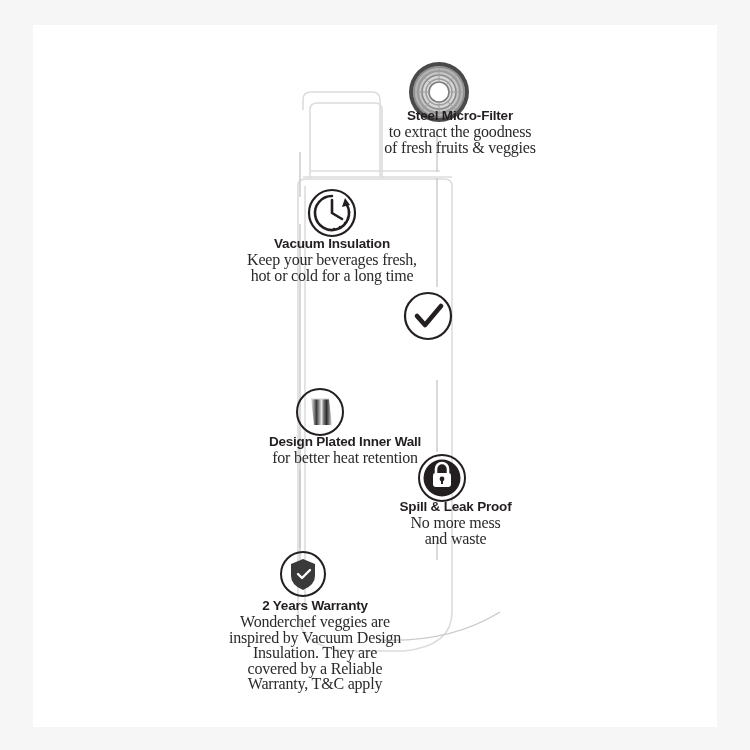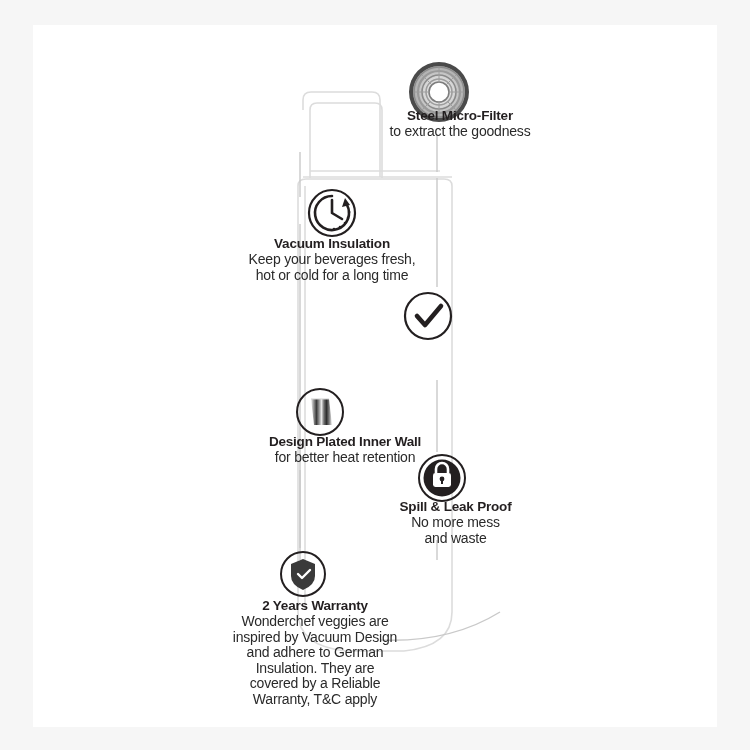--- a/index.html
+++ b/index.html
@@ -41,24 +41,25 @@
     color: #231f20;
   }
   .callout .title {
     font-weight: bold;
     font-size: 13.5px;
     letter-spacing: -0.2px;
     line-height: 16px;
     white-space: nowrap;
   }
   .callout .desc {
-    font-size: 14px;
+    font-size: 16px;
     line-height: 15.5px;
     letter-spacing: -0.2px;
     color: #2a2a2a;
+    font-family: Liberation Serif, serif;
   }
   .callout .desc span {
     display: block;
     white-space: nowrap;
   }
   
   #c-filter   { left: 360px; top: 108px; width: 200px; }
   #c-vacuum   { left: 232px; top: 236px; width: 200px; }
   #c-steel    { left: 347px; top: 338px; width: 200px; }
   #c-copper   { left: 230px; top: 434px; width: 230px; }
@@ -174,20 +175,21 @@
       <circle cx="303" cy="574" r="22" fill="none" stroke="#231f20" stroke-width="2"></circle>
       <path d="M303,559 L315,564 L315,576 Q315,585 303,590 Q291,585 291,576 L291,564 Z" fill="#3a3a3a"></path>
       <path d="M298,574 L302,578 L310,570" fill="none" stroke="#ffffff" stroke-width="2.4" stroke-linecap="round" stroke-linejoin="round"></path>
     </g>
   </svg>
 
   <div class="callout" id="c-filter">
     <div class="title">Steel Micro-Filter</div>
     <div class="desc">
       <span>to extract the goodness</span>
+      <span>of fresh fruits &amp; veggies</span>
     </div>
   </div>
 
   <div class="callout" id="c-vacuum">
     <div class="title">Vacuum Insulation</div>
     <div class="desc">
       <span>Keep your beverages fresh,</span>
       <span>hot or cold for a long time</span>
     </div>
   </div>
@@ -206,20 +208,19 @@
       <span>No more mess</span>
       <span>and waste</span>
     </div>
   </div>
 
   <div class="callout" id="c-warranty">
     <div class="title">2 Years Warranty</div>
     <div class="desc">
       <span>Wonderchef veggies are</span>
       <span>inspired by Vacuum Design</span>
-      <span>and adhere to German</span>
       <span>Insulation. They are</span>
       <span>covered by a Reliable</span>
       <span>Warranty, T&amp;C apply</span>
     </div>
   </div>
 
 </div>
 
 </body></html>

